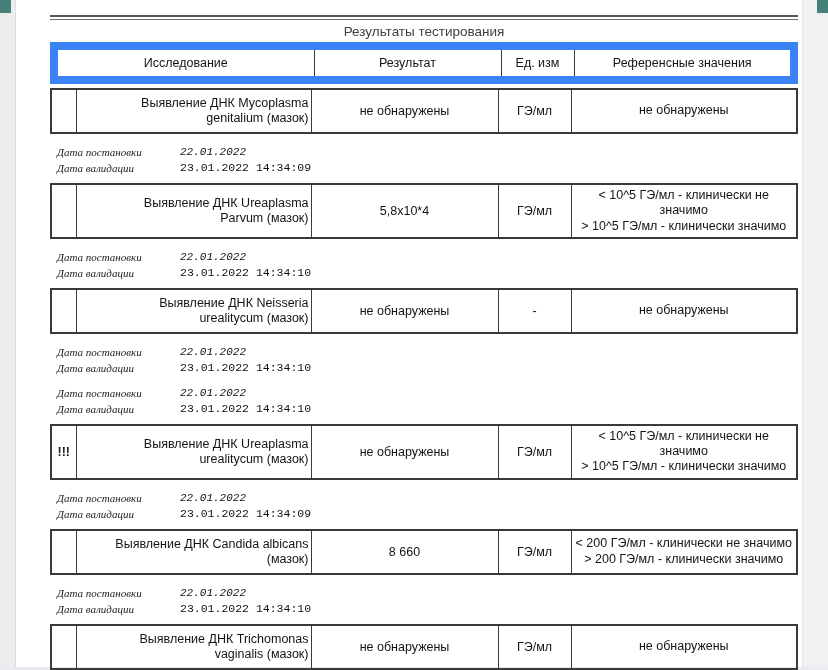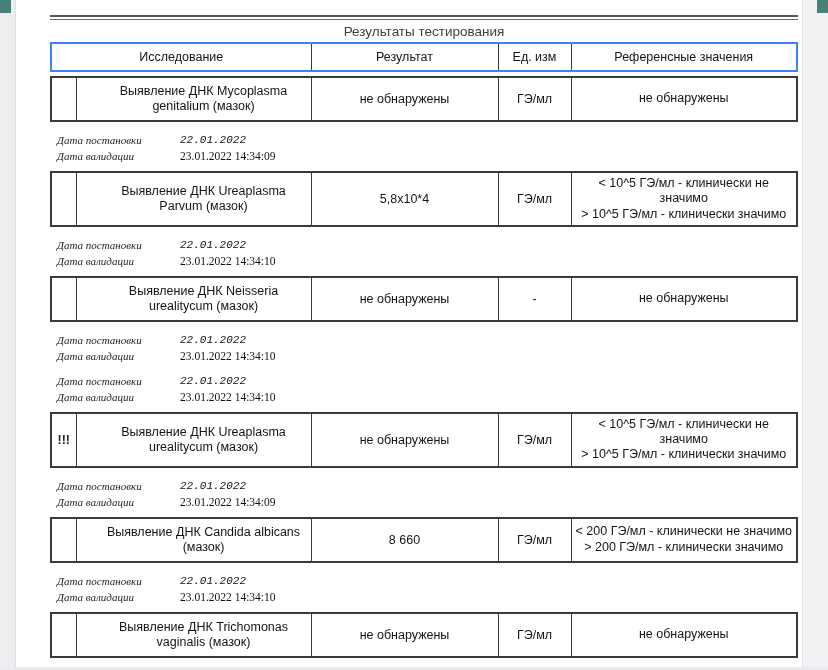--- a/index.html
+++ b/index.html
@@ -15,44 +15,44 @@
   .edge-bottom{position:absolute;left:0;bottom:0;width:828px;height:3px;background:#ebebef;}
   .corner-tl{position:absolute;left:0;top:0;width:11px;height:13px;}
   .corner-tr{position:absolute;right:0;top:0;width:11px;height:13px;}
 
   .sheet{position:absolute;left:50px;top:0;width:748px;}
 
   .top-rule{margin-top:15px;height:2px;border-top:2px solid #565656;border-bottom:1px solid #6a6a6a;}
   .doc-title{text-align:center;font-size:13.5px;margin:4px 0 3px 0;color:#404040;}
 
   table{border-collapse:collapse;width:100%;table-layout:fixed;}
-  .hdr-table{border:2px solid #3b82f6;padding-left:16px;}
+  .hdr-table{border:8px solid #3b82f6;padding-left:16px;}
   .hdr-table td{border:1px solid #3a3a3a;text-align:center;font-size:12.5px;padding:6px 3px;}
   .row-table{border:2px solid #3a3a3a;margin-top:4px;}
   .row-table td{border:1px solid #3a3a3a;vertical-align:middle;font-size:12.5px;}
 
   col.c-marker{width:25px;}
   col.c-study{width:235px;}
   col.c-study-hdr{width:260px;}
   col.c-result{width:187px;}
   col.c-unit{width:73px;}
 
   .cell-marker{text-align:center;font-weight:bold;font-size:11px;color:#1d1d1d;padding:2px 0;}
-  .cell-study{text-align:center;font-size:13px;padding:4px 2px 4px 22px;line-height:1.18;}
+  .cell-study{text-align:right;font-size:13px;padding:4px 2px 4px 22px;line-height:1.18;}
   .cell-result{text-align:center;padding:6px 3px;}
   .cell-unit{text-align:center;font-size:11.5px;padding:14px 2px;}
   .cell-ref{text-align:center;padding:3px 2px;line-height:1.22;}
   .cell-ref div{text-align:center;}
 
   .dates{margin:8px 0 9px 7px;}
   .date-line{display:flex;align-items:flex-end;height:16px;font-size:11px;}
   .date-label{width:123px;font-family:"Liberation Serif", serif;font-style:italic;color:#222;}
   .date-value{font-size:11.5px;color:#111;}
   .date-value.placed{font-family:Liberation Mono, monospace;font-style:italic;font-size:11px;}
-  .date-value.validated{font-family:Liberation Serif, serif;}
+  .date-value.validated{font-family:Liberation Mono, monospace;}
 </style>
 </head>
 <body>
 
 <div class="edge-left"></div>
 <div class="edge-right"></div>
 <div class="edge-bottom"></div>
 <div class="corner-tl" style="background: rgb(70, 128, 121);"></div>
 <div class="corner-tr" style="background: rgb(70, 128, 121);"></div>
 

